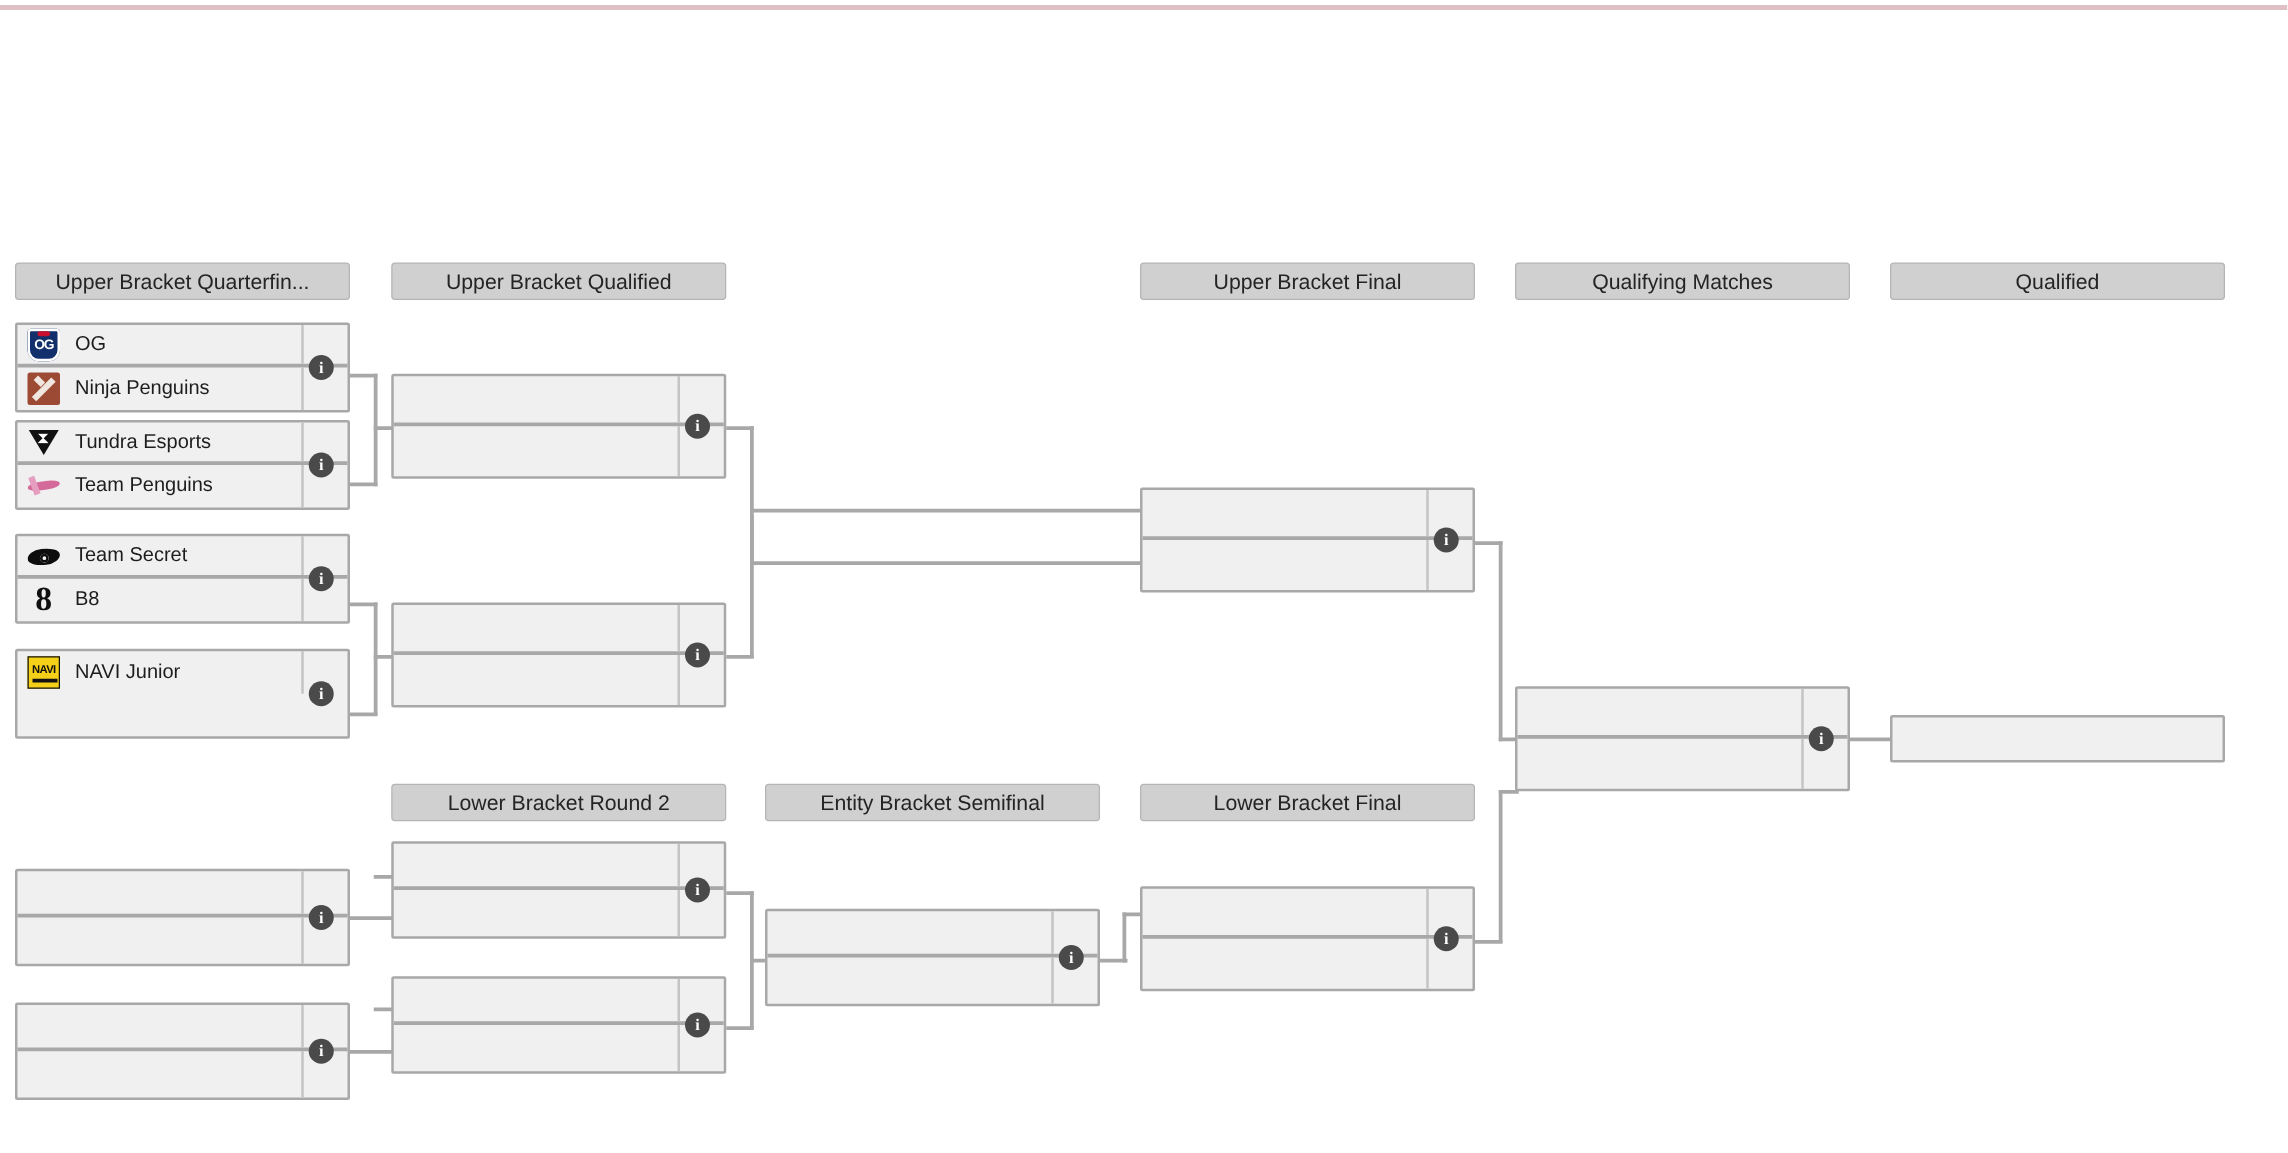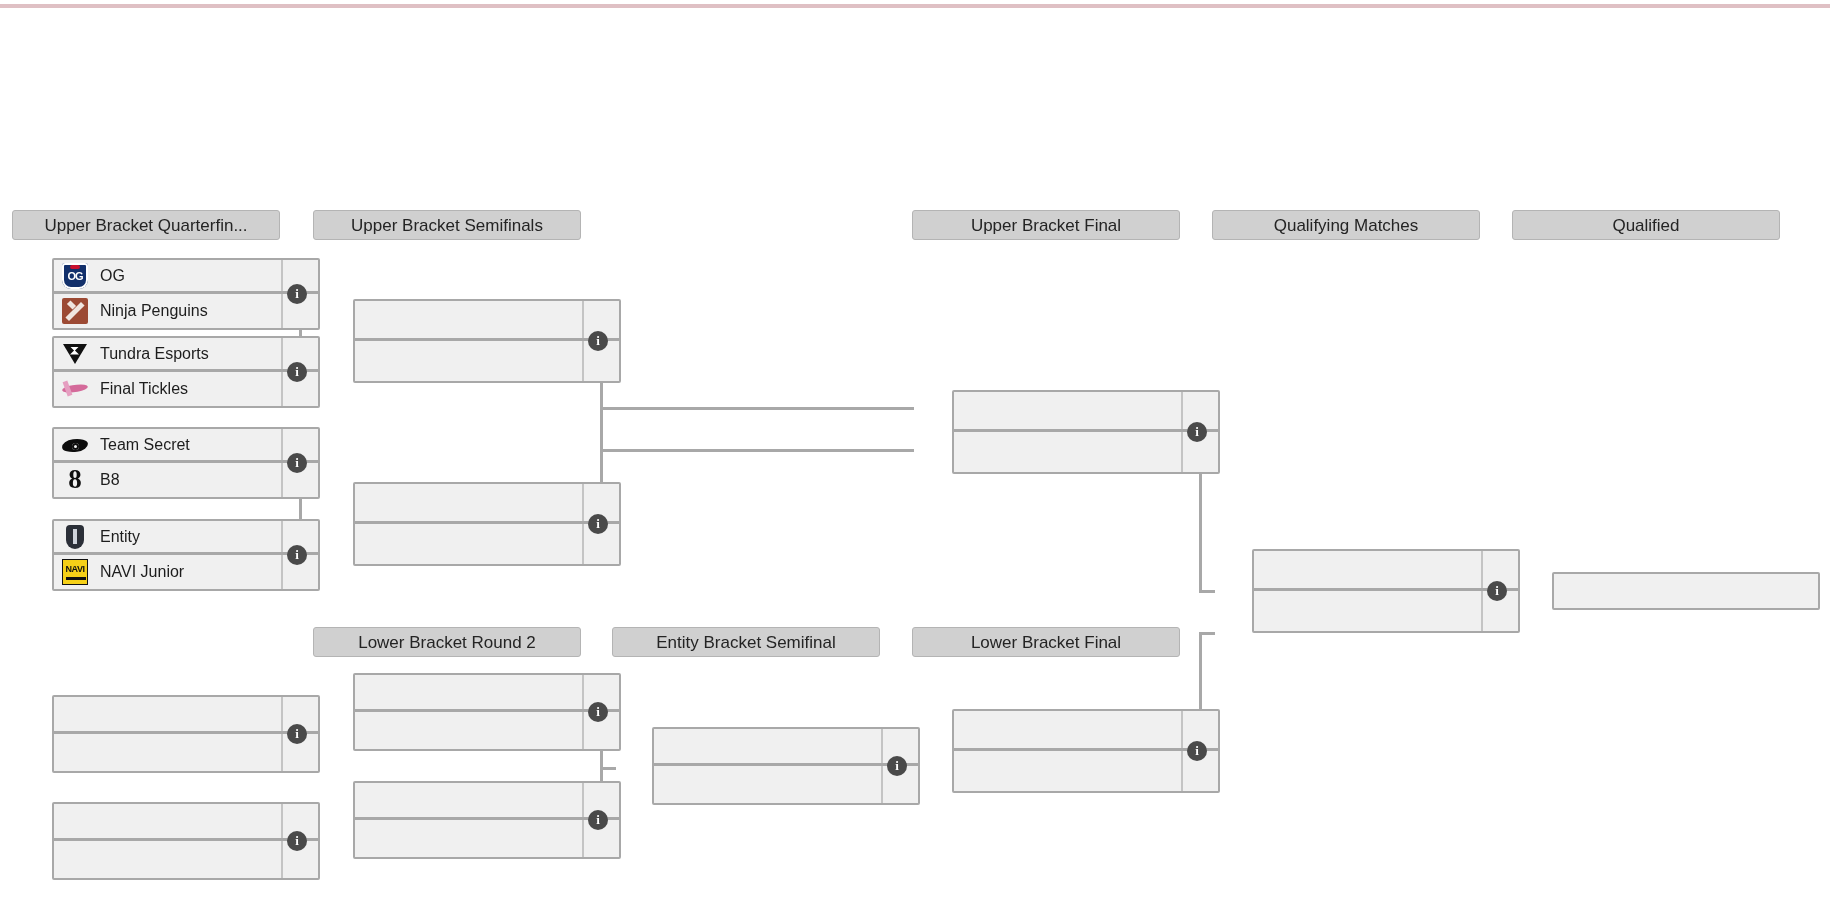--- a/index.html
+++ b/index.html
@@ -34,21 +34,20 @@
     padding:0 6px;
   }
 
   
   .match{
     position:absolute;
     box-sizing:border-box;
     background:#f0f0f0;
     border:2px solid #a8a8a8;
     border-radius:2px;
-    margin-left:40px;
   }
   .match .row{
     position:relative;
     height:50%;
     box-sizing:border-box;
     display:flex;
     align-items:center;
   }
   .match .row.top{border-bottom:3px solid #a8a8a8;}
   .match .scoresep{
@@ -145,21 +144,21 @@
     background:#111;}
 </style>
 </head>
 <body>
 
 <div id="topbar"></div>
 
 <div id="stage">
 
   <div class="hdr" style="left:12px;top:210px;width:268px;">Upper Bracket Quarterfin...</div>
-  <div class="hdr" style="left:313px;top:210px;width:268px;">Upper Bracket Semifinals</div>
+  <div class="hdr" style="left:313px;top:210px;width:268px;">Upper Bracket Qualified</div>
   <div class="hdr" style="left:912px;top:210px;width:268px;">Upper Bracket Final</div>
   <div class="hdr" style="left:1212px;top:210px;width:268px;">Qualifying Matches</div>
   <div class="hdr" style="left:1512px;top:210px;width:268px;">Qualified</div>
 
   <div class="hdr" style="left:313px;top:627px;width:268px;text-align:center;">Lower Bracket Round 2</div>
   <div class="hdr" style="left:612px;top:627px;width:268px;">Entity Bracket Semifinal</div>
   <div class="hdr" style="left:912px;top:627px;width:268px;">Lower Bracket Final</div>
 
   <div class="ln lnh" style="left:280px;top:299px;width:22px;"></div>
   <div class="ln lnv" style="left:299px;top:299px;height:90px;"></div>
@@ -217,46 +216,41 @@
   </div>
 
   <div class="match" style="left:12px;top:336px;width:268px;height:72px;">
     <div class="row top">
       <span class="logo lg-tundra"></span>
       <span class="tname">Tundra Esports</span>
       <span class="scoresep"></span>
     </div>
     <div class="row">
       <span class="logo lg-tickles"></span>
-      <span class="tname">Final Tickles</span>
+      <span class="tname">Team Penguins</span>
       <span class="scoresep"></span>
     </div>
     <span class="infodot" style="right:11px;top:24px;">i</span>
   </div>
 
   <div class="match" style="left:12px;top:427px;width:268px;height:72px;">
     <div class="row top">
       <span class="logo lg-secret"></span>
       <span class="tname">Team Secret</span>
       <span class="scoresep"></span>
     </div>
     <div class="row">
       <span class="logo lg-b8"></span>
       <span class="tname">B8</span>
       <span class="scoresep"></span>
     </div>
     <span class="infodot" style="right:11px;top:24px;">i</span>
   </div>
 
   <div class="match" style="left:12px;top:519px;width:268px;height:72px;">
-    <div class="row top">
-      <span class="logo lg-entity"></span>
-      <span class="tname">Entity</span>
-      <span class="scoresep"></span>
-    </div>
     <div class="row">
       <span class="logo lg-navi"></span>
       <span class="tname">NAVI Junior</span>
       <span class="scoresep"></span>
     </div>
     <span class="infodot" style="right:11px;top:24px;">i</span>
   </div>
 
   <div class="match" style="left:313px;top:299px;width:268px;height:84px;">
     <div class="row top">

